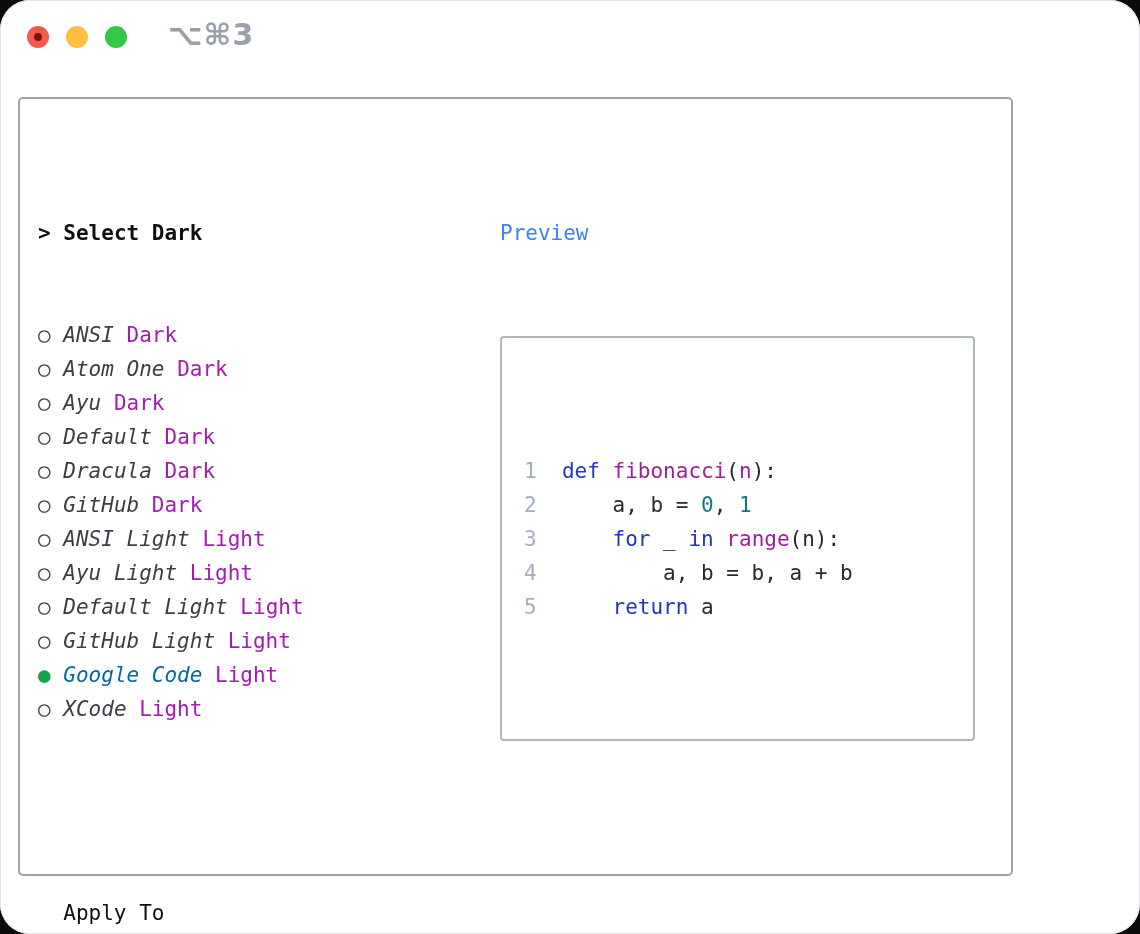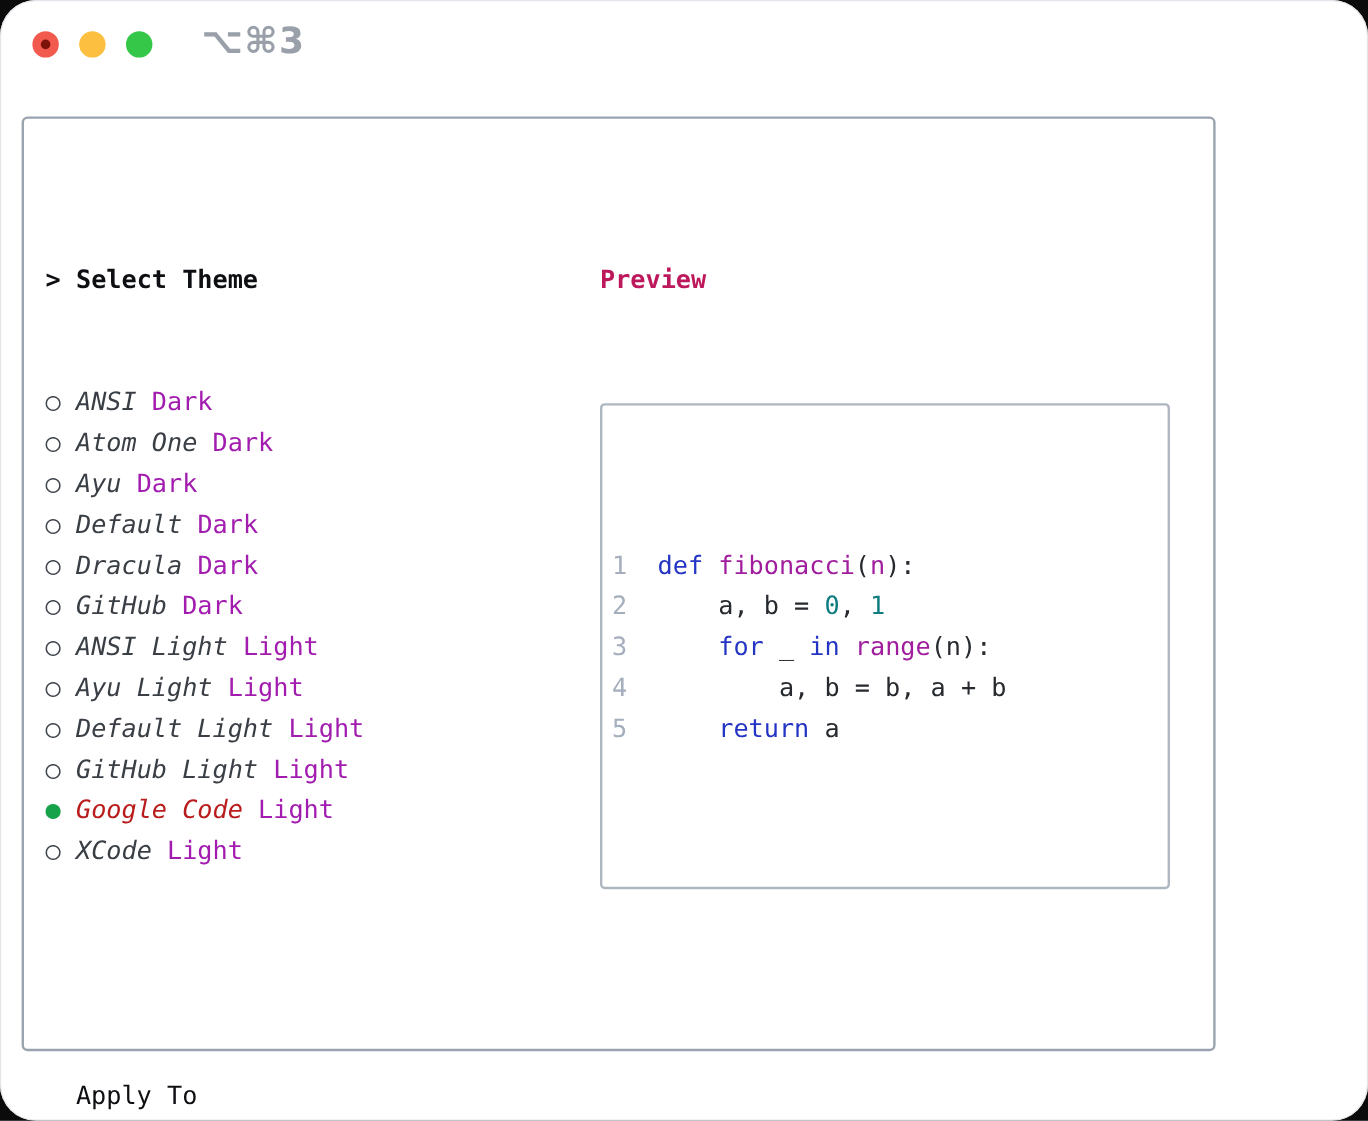--- a/index.html
+++ b/index.html
@@ -35,29 +35,29 @@
   }
   .col{position:absolute;font-size:21px;line-height:34px;white-space:pre;color:#3a3f46;}
   .left-col{left:18px;top:49px;}
   .right-col{left:480px;top:49px;}
   .row{height:34px;}
   .hdr{font-weight:bold;color:#0d0f12;}
   .prompt{font-weight:bold;color:#0d0f12;}
   .bullet{color:#40454d;}
   .bullet.sel{color:#15a24b;}
   .tname{color:#3a3f46;font-style:italic;}
-  .tname.sel{color:#b91c1c;}
+  .tname.sel{color:#0369a1;}
   .variant{color:#a21caf;}
   .apply-hdr{padding-left:2ch;color:#0d0f12;}
   
-  .preview-hdr{font-weight:bold;color:#be185d;height:34px;}
+  .preview-hdr{font-weight:normal;color:#3b82f6;height:34px;}
   .pbox{
     margin-top:18px;width:475px;height:405px;box-sizing:border-box;
     border:2px solid #aeb6c0;border-radius:4px;background:#fff;
-    padding:48px 0 0 8px;overflow:hidden;
+    padding:48px 0 0 22px;overflow:hidden;
   }
   .lineno{color:#a4aebc;}
   .kw{color:#2434c4;}
   .fn{color:#a01d9e;}
   .num{color:#0d7b80;}
   .code-text{color:#26292e;}
 </style>
 </head>
 <body>
 
@@ -70,21 +70,21 @@
         </span>
       <span class="light yellow"></span>
       <span class="light green"></span>
     </div>
     <div class="win-title">⌥⌘3</div>
   </div>
 
   <div class="panel">
 
     <div class="col left-col">
-      <div class="row"><span class="prompt">&gt;</span> <span class="hdr">Select Theme</span></div>
+      <div class="row"><span class="prompt">&gt;</span> <span class="hdr">Select Dark</span></div>
       <div><div class="row"><span class="bullet">○</span> <span class="tname">ANSI</span> <span class="variant">Dark</span></div><div class="row"><span class="bullet">○</span> <span class="tname">Atom One</span> <span class="variant">Dark</span></div><div class="row"><span class="bullet">○</span> <span class="tname">Ayu</span> <span class="variant">Dark</span></div><div class="row"><span class="bullet">○</span> <span class="tname">Default</span> <span class="variant">Dark</span></div><div class="row"><span class="bullet">○</span> <span class="tname">Dracula</span> <span class="variant">Dark</span></div><div class="row"><span class="bullet">○</span> <span class="tname">GitHub</span> <span class="variant">Dark</span></div><div class="row"><span class="bullet">○</span> <span class="tname">ANSI Light</span> <span class="variant">Light</span></div><div class="row"><span class="bullet">○</span> <span class="tname">Ayu Light</span> <span class="variant">Light</span></div><div class="row"><span class="bullet">○</span> <span class="tname">Default Light</span> <span class="variant">Light</span></div><div class="row"><span class="bullet">○</span> <span class="tname">GitHub Light</span> <span class="variant">Light</span></div><div class="row"><span class="bullet sel">●</span> <span class="tname sel">Google Code</span> <span class="variant">Light</span></div><div class="row"><span class="bullet">○</span> <span class="tname">XCode</span> <span class="variant">Light</span></div></div>
       <div class="row"></div>
       <div class="row apply-hdr">Apply To</div>
       
       
       
       
     </div>
 
     <div class="col right-col">

